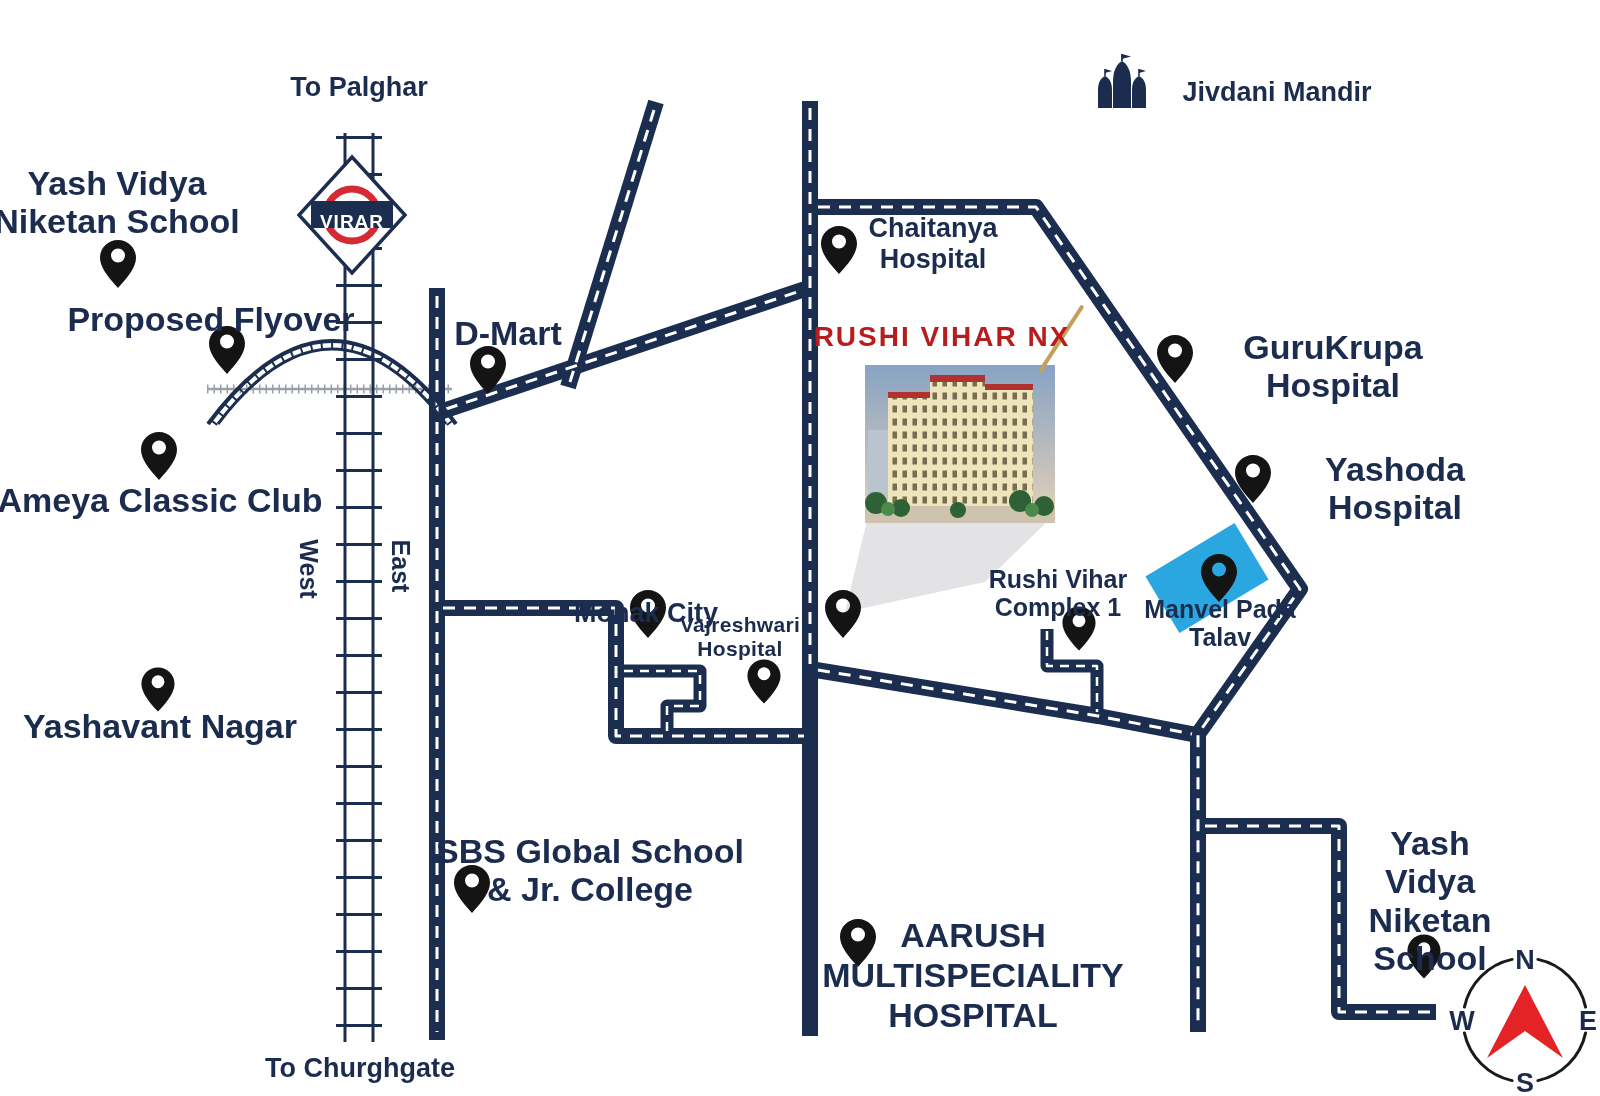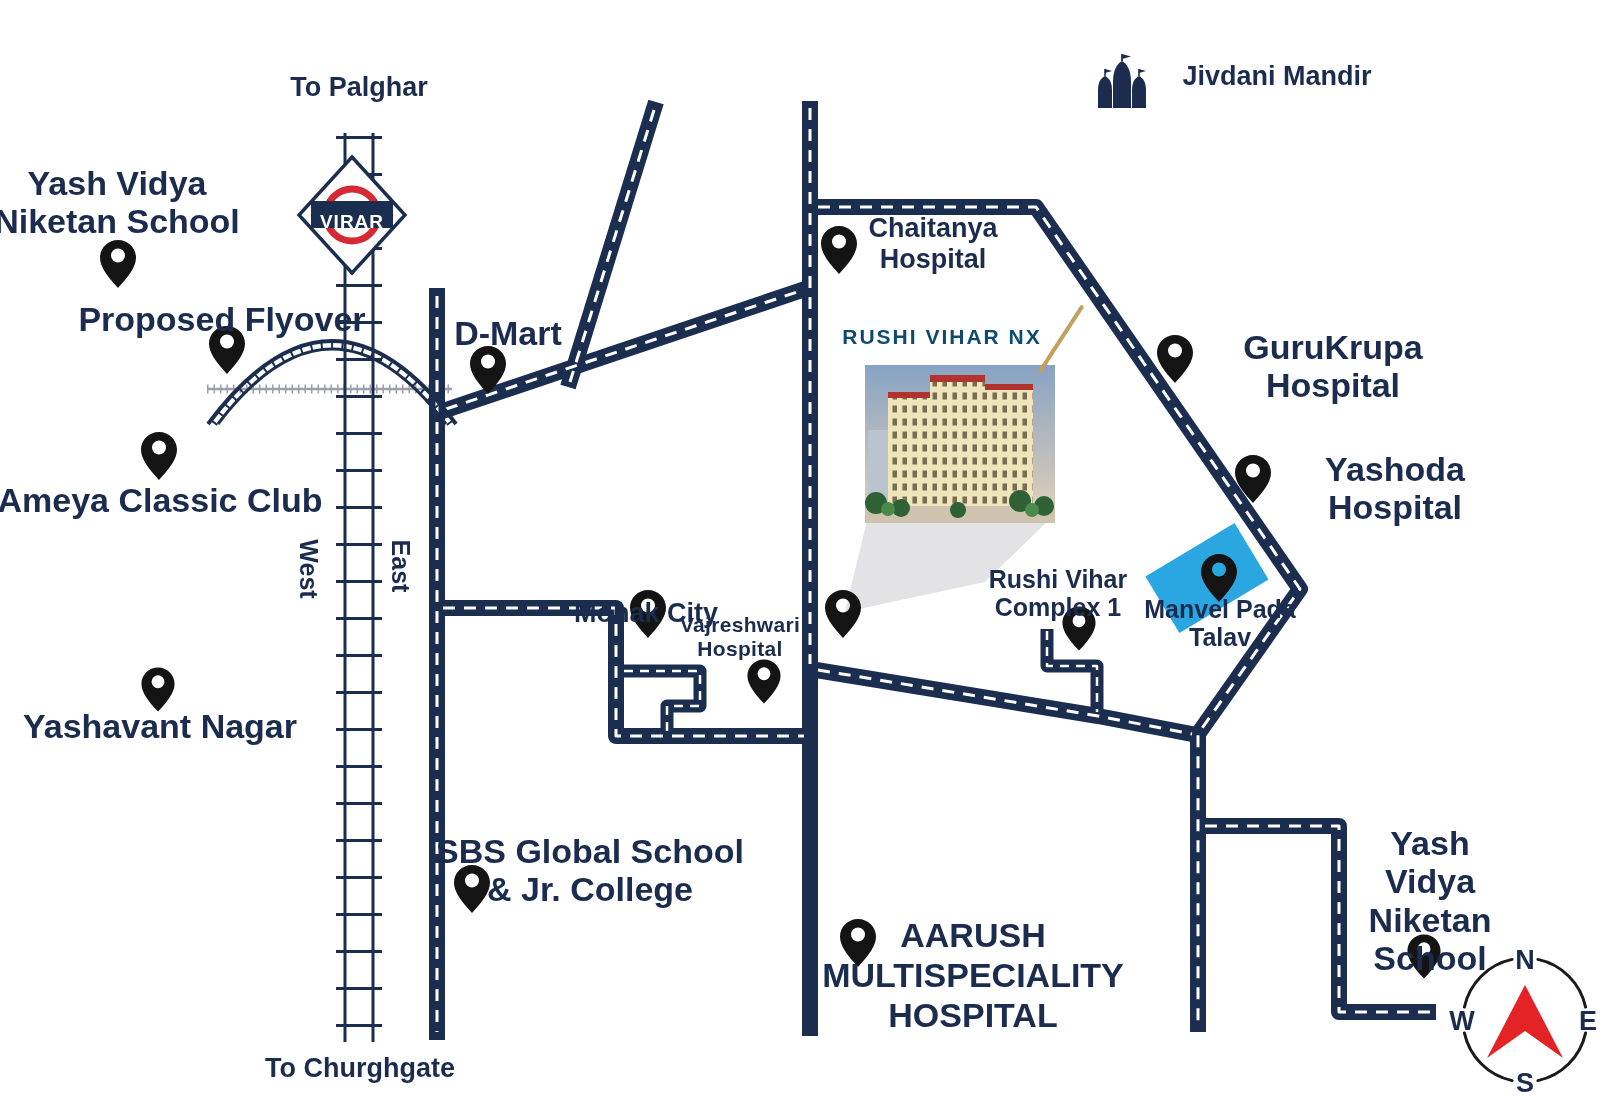--- a/index.html
+++ b/index.html
@@ -5,21 +5,21 @@
   html,body{margin:0;padding:0;background:#ffffff;}
   .map{position:relative;width:1600px;height:1096px;background:#ffffff;overflow:hidden;
        font-family:"Liberation Sans",sans-serif;}
   svg.canvas{position:absolute;left:0;top:0;}
   .lbl{position:absolute;transform:translate(-50%,-50%);color:#1b2c4e;font-weight:700;
        font-size:34px;line-height:1.13;white-space:pre-line;text-align:center;}
   .lbl.s27{font-size:27px;}
   .lbl.s25{font-size:25px;}
   .lbl.s21{font-size:21px;letter-spacing:.3px;}
   .lbl.rot{transform:translate(-50%,-50%) rotate(90deg);font-size:25px;}
-  .lbl.gold{color:#0c4a6e;font-weight:600;font-size:21px;letter-spacing:2px;white-space:nowrap;}
+  .lbl.gold{color:#b91c1c;font-weight:600;font-size:28px;letter-spacing:2px;white-space:nowrap;}
   .slash{position:absolute;width:4px;height:80px;background:#c3a05b;left:1059px;top:299px;
          transform:rotate(33deg);border-radius:2px;}
 </style>
 </head>
 <body>
 
 <div class="map">
 
 <svg class="canvas" width="1600" height="1096" viewBox="0 0 1600 1096">
   <defs>
@@ -164,35 +164,35 @@
 
 <div class="slash"></div>
 
 <div class="lbl s27" style="left:359px;top:80px;margin-top:7px;">To Palghar</div>
 <div class="lbl s27" style="left:360px;top:1068px;">To Churghgate</div>
 <div class="lbl rot" style="left:309px;top:569px;">West</div>
 <div class="lbl rot" style="left:401px;top:566px;">East</div>
 
 <div class="lbl" style="left:117px;top:202px;">Yash Vidya
 Niketan School</div>
-<div class="lbl" style="left:211px;top:319px;margin-left:11px;">Proposed Flyover</div>
+<div class="lbl" style="left:211px;top:319px;">Proposed Flyover</div>
 <div class="lbl" style="left:160px;top:500px;">Ameya Classic Club</div>
 <div class="lbl" style="left:160px;top:726px;">Yashavant Nagar</div>
 <div class="lbl" style="left:508px;top:333px;">D-Mart</div>
 <div class="lbl s27" style="left:646px;top:577px;margin-top:36px;">Mohak City</div>
 <div class="lbl s21" style="left:740px;top:637px;">Vajreshwari
 Hospital</div>
 <div class="lbl" style="left:590px;top:870px;">SBS Global School
 &amp; Jr. College</div>
 <div class="lbl" style="left:973px;top:975px;line-height:1.18;">AARUSH
 MULTISPECIALITY
 HOSPITAL</div>
 <div class="lbl s27" style="left:933px;top:243px;">Chaitanya
 Hospital</div>
-<div class="lbl s27" style="left:1277px;top:76px;">Jivdani Mandir</div>
+<div class="lbl s27" style="left:1277px;top:92px;">Jivdani Mandir</div>
 <div class="lbl" style="left:1333px;top:366px;">GuruKrupa Hospital</div>
 <div class="lbl" style="left:1395px;top:488px;">Yashoda Hospital</div>
 <div class="lbl s25" style="left:1220px;top:623px;">Manvel Pada
 Talav</div>
 <div class="lbl s25" style="left:1058px;top:593px;">Rushi Vihar
 Complex 1</div>
 <div class="lbl" style="left:1430px;top:901px;">Yash Vidya
 Niketan School</div>
 
 <div class="lbl gold" style="left:942px;top:337px;">RUSHI VIHAR NX</div>

